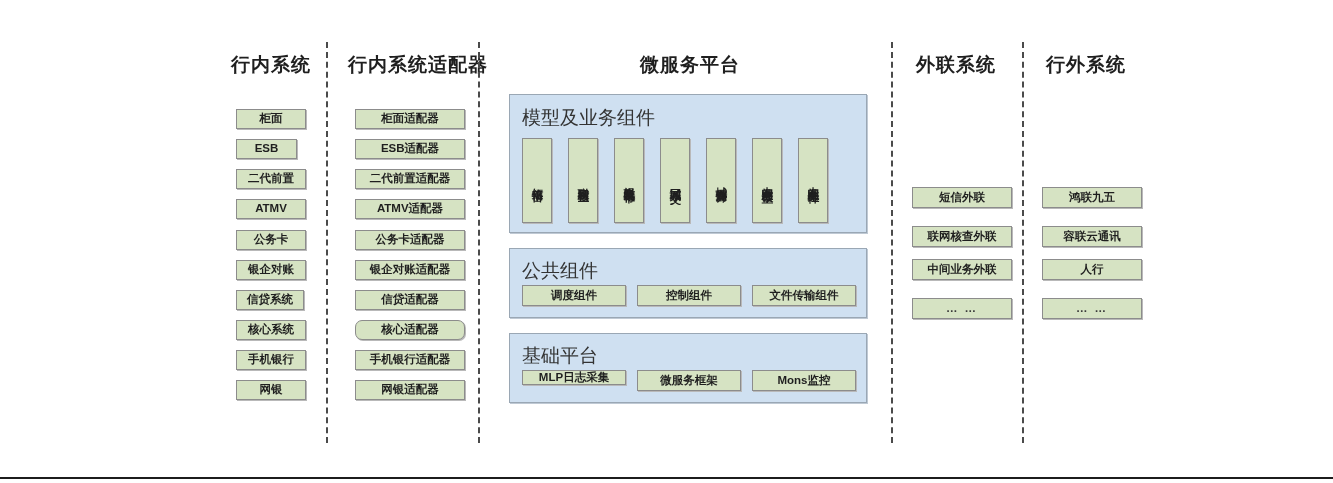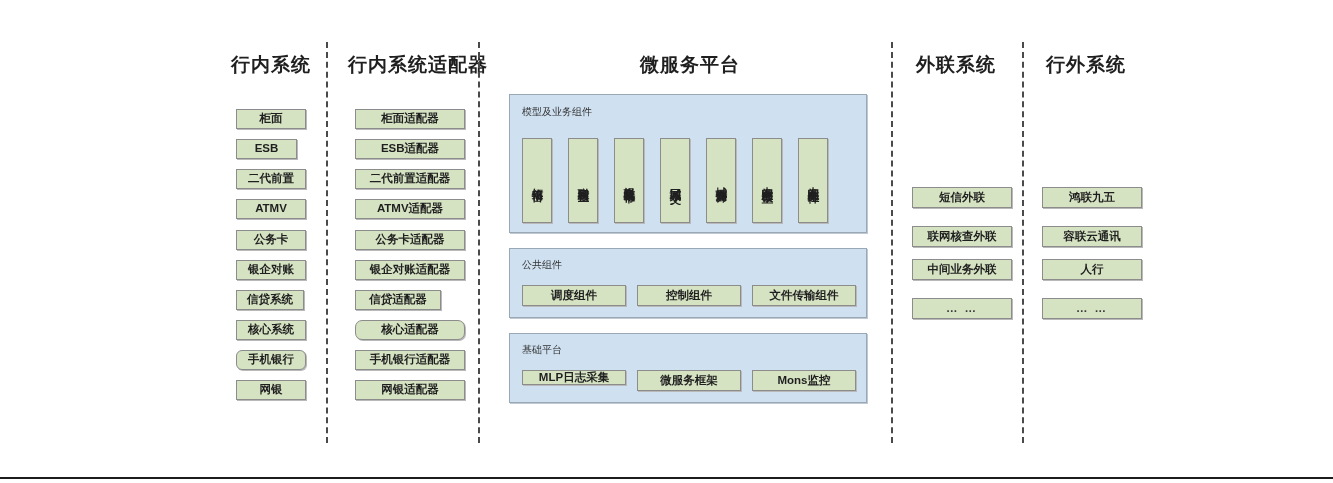--- a/index.html
+++ b/index.html
@@ -68,21 +68,21 @@
   
   .panel {
     position: absolute;
     box-sizing: border-box;
     background: #cfe0f1;
     border: 1px solid #9aa7b4;
     box-shadow: 1px 1px 0 0 #bfc9d4;
   }
   .panel-title {
     position: absolute;
-    font-size: 10px;
+    font-size: 19px;
     color: #333333;
     white-space: nowrap;
     font-family: Liberation Serif, serif;
   }
 
   
   .bottom-rule {
     position: absolute;
     left: 0;
     width: 1333px;
@@ -111,30 +111,30 @@
   <div class="divider" style="left:1022px; top:42px; height:401px;"></div>
 
   <div class="node" style="left:236px; top:109px; width:70px; height:20px;">柜面</div>
   <div class="node" style="left:236px; top:139px; width:61px; height:20px;">ESB</div>
   <div class="node" style="left:236px; top:169px; width:70px; height:20px;">二代前置</div>
   <div class="node" style="left:236px; top:199px; width:70px; height:20px;">ATMV</div>
   <div class="node" style="left:236px; top:230px; width:70px; height:20px;">公务卡</div>
   <div class="node" style="left:236px; top:260px; width:70px; height:20px;">银企对账</div>
   <div class="node" style="left:236px; top:290px; width:68px; height:20px;">信贷系统</div>
   <div class="node" style="left:236px; top:320px; width:70px; height:20px;">核心系统</div>
-  <div class="node" style="left:236px; top:350px; width:70px; height:20px;border-radius:6px;">手机银行</div>
+  <div class="node" style="left:236px; top:350px; width:70px; height:20px;">手机银行</div>
   <div class="node" style="left:236px; top:380px; width:70px; height:20px;">网银</div>
 
   <div class="node" style="left:355px; top:109px; width:110px; height:20px;">柜面适配器</div>
   <div class="node" style="left:355px; top:139px; width:110px; height:20px;">ESB适配器</div>
   <div class="node" style="left:355px; top:169px; width:110px; height:20px;">二代前置适配器</div>
   <div class="node" style="left:355px; top:199px; width:110px; height:20px;">ATMV适配器</div>
   <div class="node" style="left:355px; top:230px; width:110px; height:20px;">公务卡适配器</div>
   <div class="node" style="left:355px; top:260px; width:110px; height:20px;">银企对账适配器</div>
-  <div class="node" style="left:355px; top:290px; width:86px; height:20px;">信贷适配器</div>
+  <div class="node" style="left:355px; top:290px; width:110px; height:20px;">信贷适配器</div>
   <div class="node" style="left:355px; top:320px; width:110px; height:20px;border-radius:7px;">核心适配器</div>
   <div class="node" style="left:355px; top:350px; width:110px; height:20px;">手机银行适配器</div>
   <div class="node" style="left:355px; top:380px; width:110px; height:20px;">网银适配器</div>
 
   <div class="panel" style="left:509px; top:94px; width:358px; height:139px;"></div>
   <div class="panel-title" style="left:522px; top:105px;">模型及业务组件</div>
 
   <div class="node vertical" style="left:522px; top:138px; width:30px; height:85px;">短信平台</div>
   <div class="node vertical" style="left:568px; top:138px; width:30px; height:85px;">联网核查</div>
   <div class="node vertical" style="left:614px; top:138px; width:30px; height:85px;">银联及银行卡</div>

